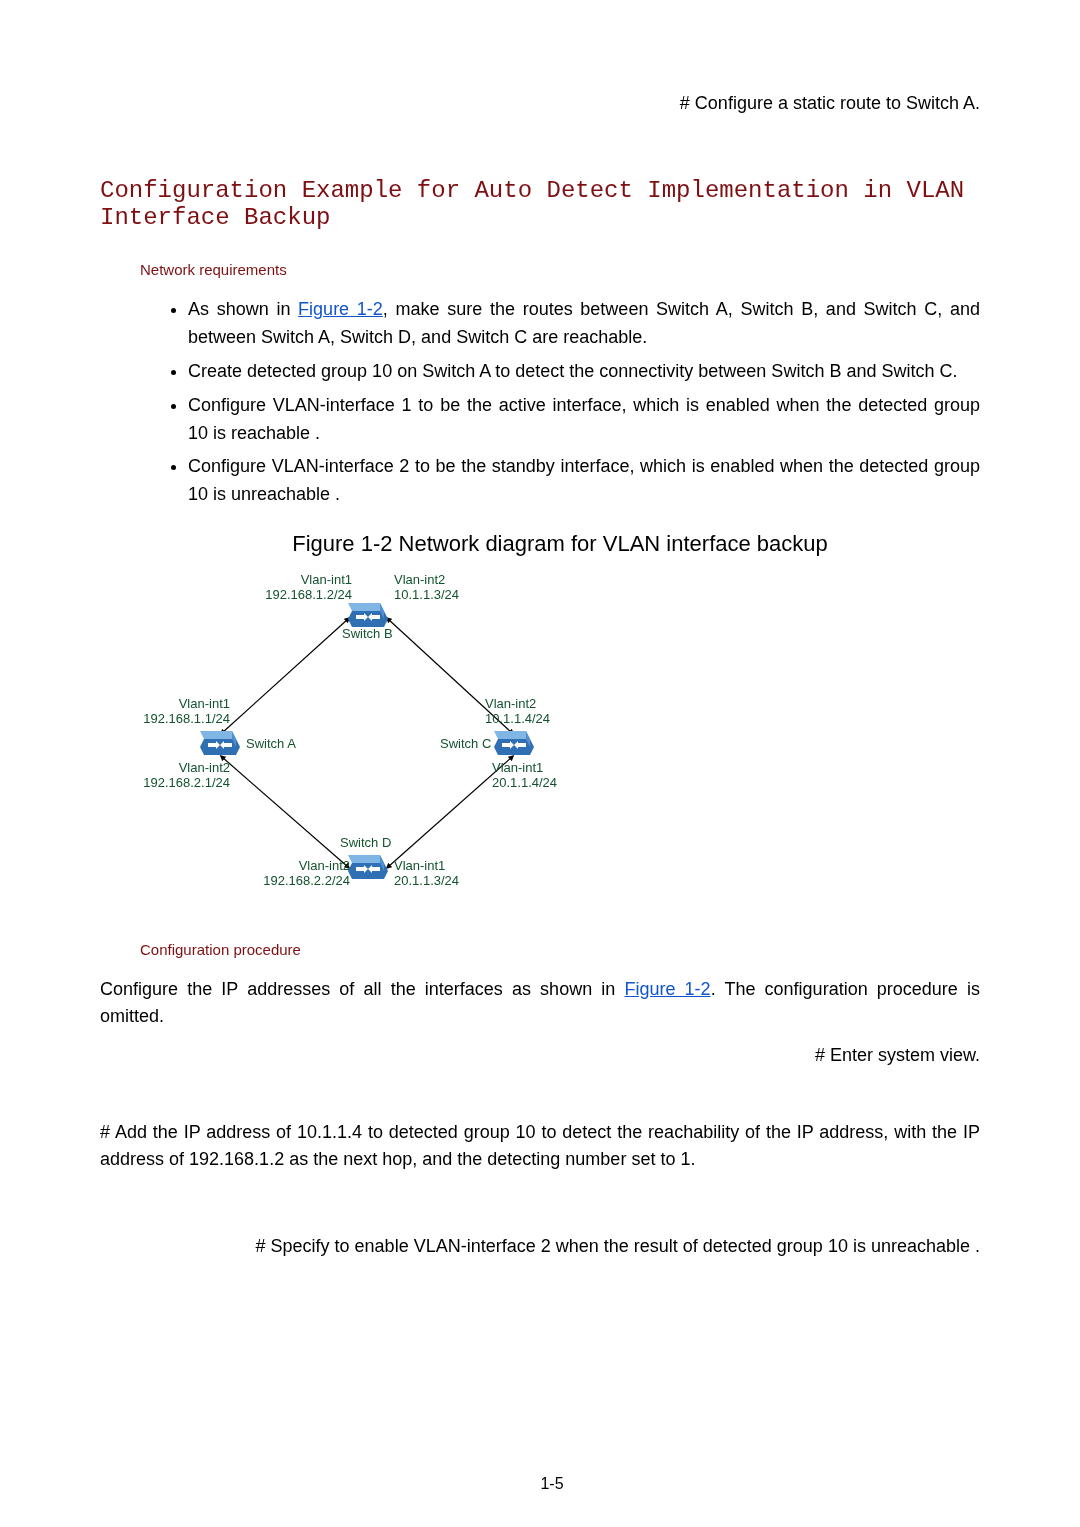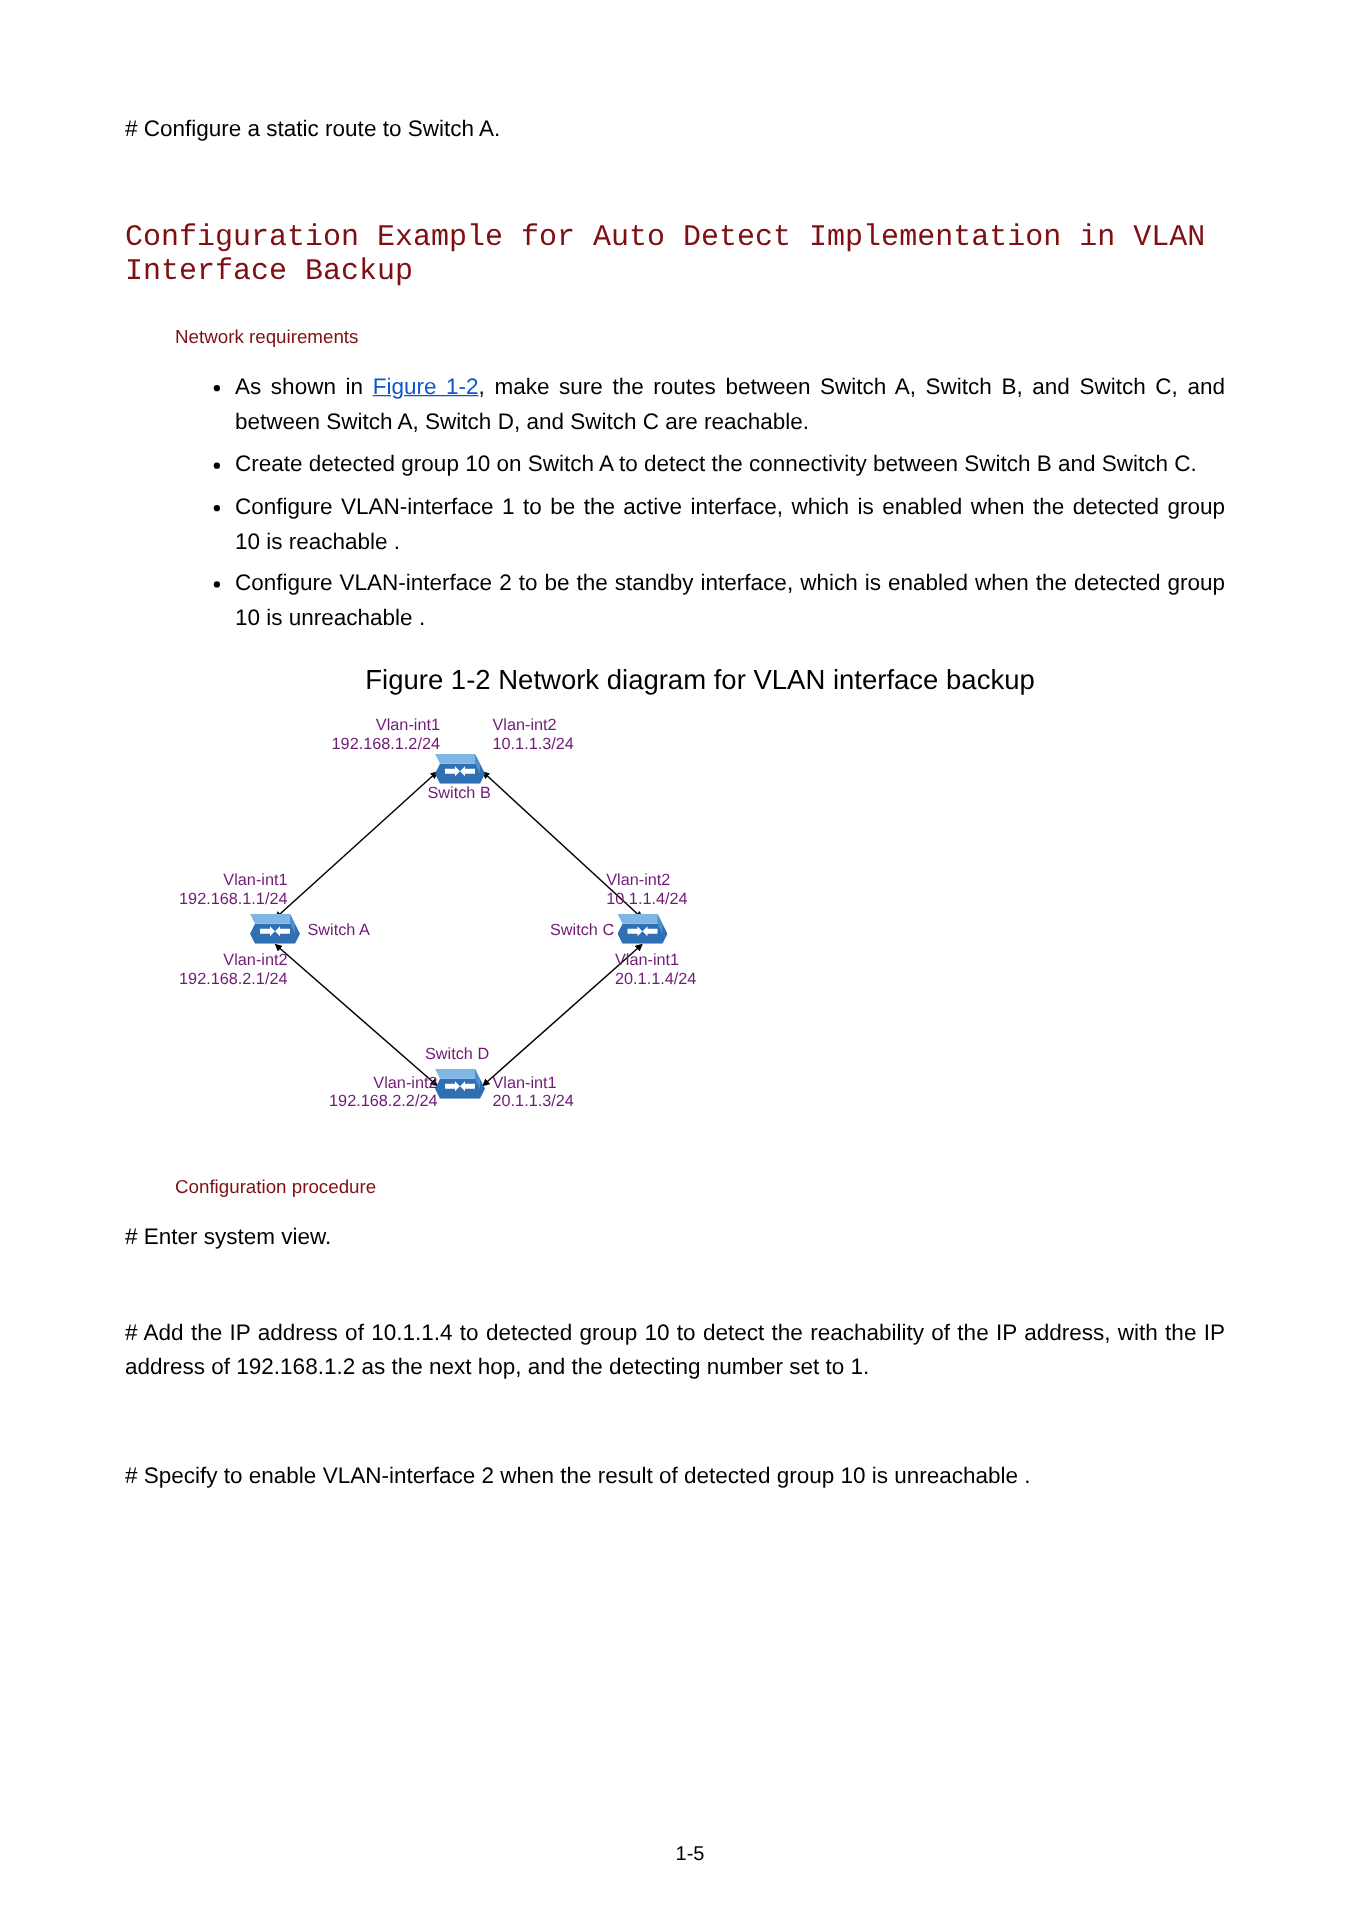--- a/index.html
+++ b/index.html
@@ -14,20 +14,21 @@
     min-height: 1527px;
     padding: 90px 100px 60px 100px;
     box-sizing: border-box;
     position: relative;
   }
   .indent1 { margin-left: 40px; }
   .p-body {
     font-size: 18px;
     line-height: 1.5;
     margin: 0 0 12px 0;
+    text-align: right;
   }
   h2.section-title {
     color: #7e0f12;
     font-weight: normal;
     font-size: 24px;
     margin: 60px 0 30px 0;
     font-family: Liberation Mono, monospace;
   }
   h3.subhead {
     color: #7e0f12;
@@ -66,21 +67,21 @@
   .d-line { stroke: #000; stroke-width: 1.2; }
   .switch-icon {
     position: absolute;
     width: 40px;
     height: 24px;
   }
   .switch-icon svg { width: 40px; height: 24px; }
   .d-label {
     position: absolute;
     font-size: 13px;
-    color: #701a75;
+    color: #14532d;
     line-height: 1.15;
   }
   .footer-pagenum {
     position: absolute;
     bottom: 34px;
     left: 0;
     width: 100%;
     text-align: center;
     font-size: 16px;
     margin-left: 12px;
@@ -194,19 +195,22 @@
 
     <div class="d-label" style="left:200px; top:265px;">Switch D</div>
     <div class="d-label" style="left:118px; top:288px; text-align:right; width:92px; white-space:pre-line;">Vlan-int2
 192.168.2.2/24</div>
     <div class="d-label" style="left:254px; top:288px; white-space:pre-line;">Vlan-int1
 20.1.1.3/24</div>
   </div>
 
   <h3 class="subhead" style="margin-top:30px;">Configuration procedure</h3>
 
+  <p class="p-body indent1" style="text-align:justify;">
+    <span>Configure the IP addresses of all the interfaces as shown in </span><span class="fig-link">Figure 1-2</span><span>. The configuration procedure is omitted.</span>
+  </p>
 
   <p class="p-body indent1" style="margin-bottom:50px;"># Enter system view.</p>
   <p class="p-body indent1" style="margin-bottom:60px; text-align:justify;"># Add the IP address of 10.1.1.4 to detected group 10 to detect the reachability of the IP address, with the IP address of 192.168.1.2 as the next hop, and the detecting number set to 1.</p>
   <p class="p-body indent1"># Specify to enable VLAN-interface 2 when the result of detected group 10 is unreachable .</p>
 
   <div class="footer-pagenum">1-5</div>
 </div>
 
 </body></html>

